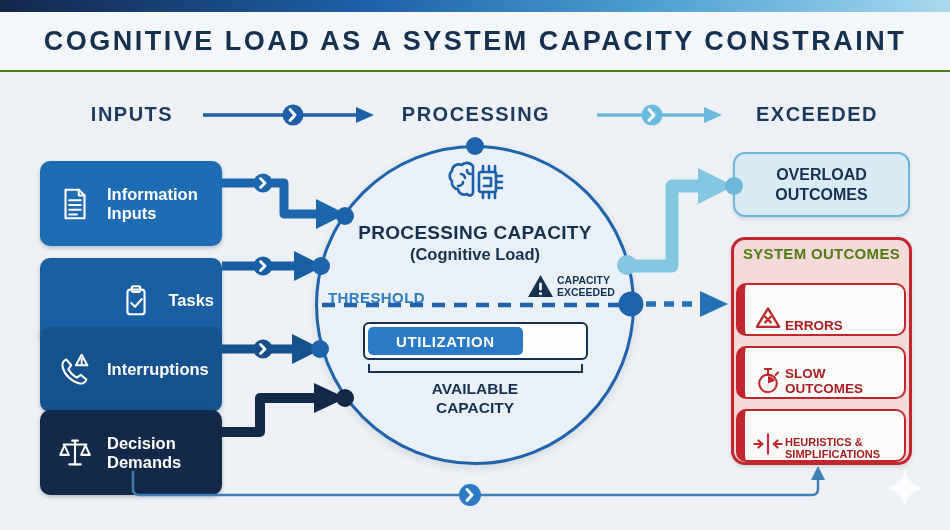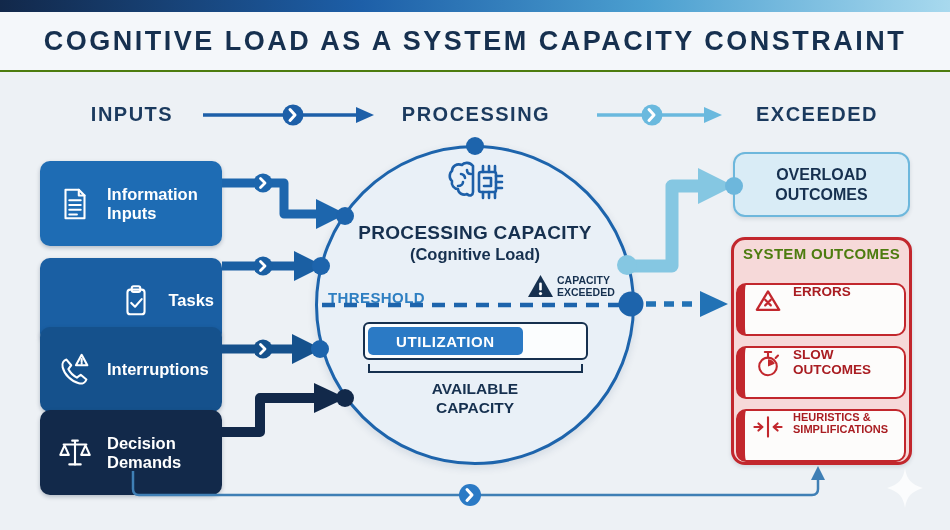--- a/index.html
+++ b/index.html
@@ -39,21 +39,21 @@
   .eff-box{left:733px;top:152px;width:177px;height:65px;background:#d9ecf6;border:2.5px solid #6db7dc;
            border-radius:12px;display:flex;align-items:center;justify-content:center;box-sizing:border-box;
            box-shadow:0 2px 4px rgba(10,30,60,.12);}
   .eff-box .lbl{width:115px;text-align:center;font-size:16px;font-weight:800;color:#16304f;line-height:1.2;}
   
   .sys-panel{left:731px;top:237px;width:181px;height:228px;background:#f6d9d9;border:3px solid #c2272d;
              border-radius:14px;box-sizing:border-box;box-shadow:0 2px 4px rgba(10,30,60,.12);}
   .sys-title{left:731px;top:245px;width:181px;text-align:center;font-size:15px;font-weight:800;color:#4d7c0f;letter-spacing:.3px;}
   .sys-sub{left:731px;top:262px;width:181px;text-align:center;font-size:11.5px;font-weight:700;color:#ae1e24;}
   .sys-item{left:736px;width:170px;height:53px;background:#fdfcfb;border:2.5px solid #c2272d;border-left:9px solid #c2272d;
-            border-radius:10px;display:flex;align-items:flex-start;gap:8px;padding:0 4px 0 6px;box-sizing:border-box;}
+            border-radius:10px;display:flex;align-items:flex-end;padding:0 4px 0 6px;box-sizing:border-box;}
   .sys-item .lbl{font-size:13.5px;font-weight:800;color:#a91d22;line-height:1.1;}
   .sys-item .lbl.small{font-size:11px;}
   svg{display:block;}
   .overlay{left:0;top:0;pointer-events:none;}
 </style>
 </head>
 <body>
 
 <div class="stage">
 

